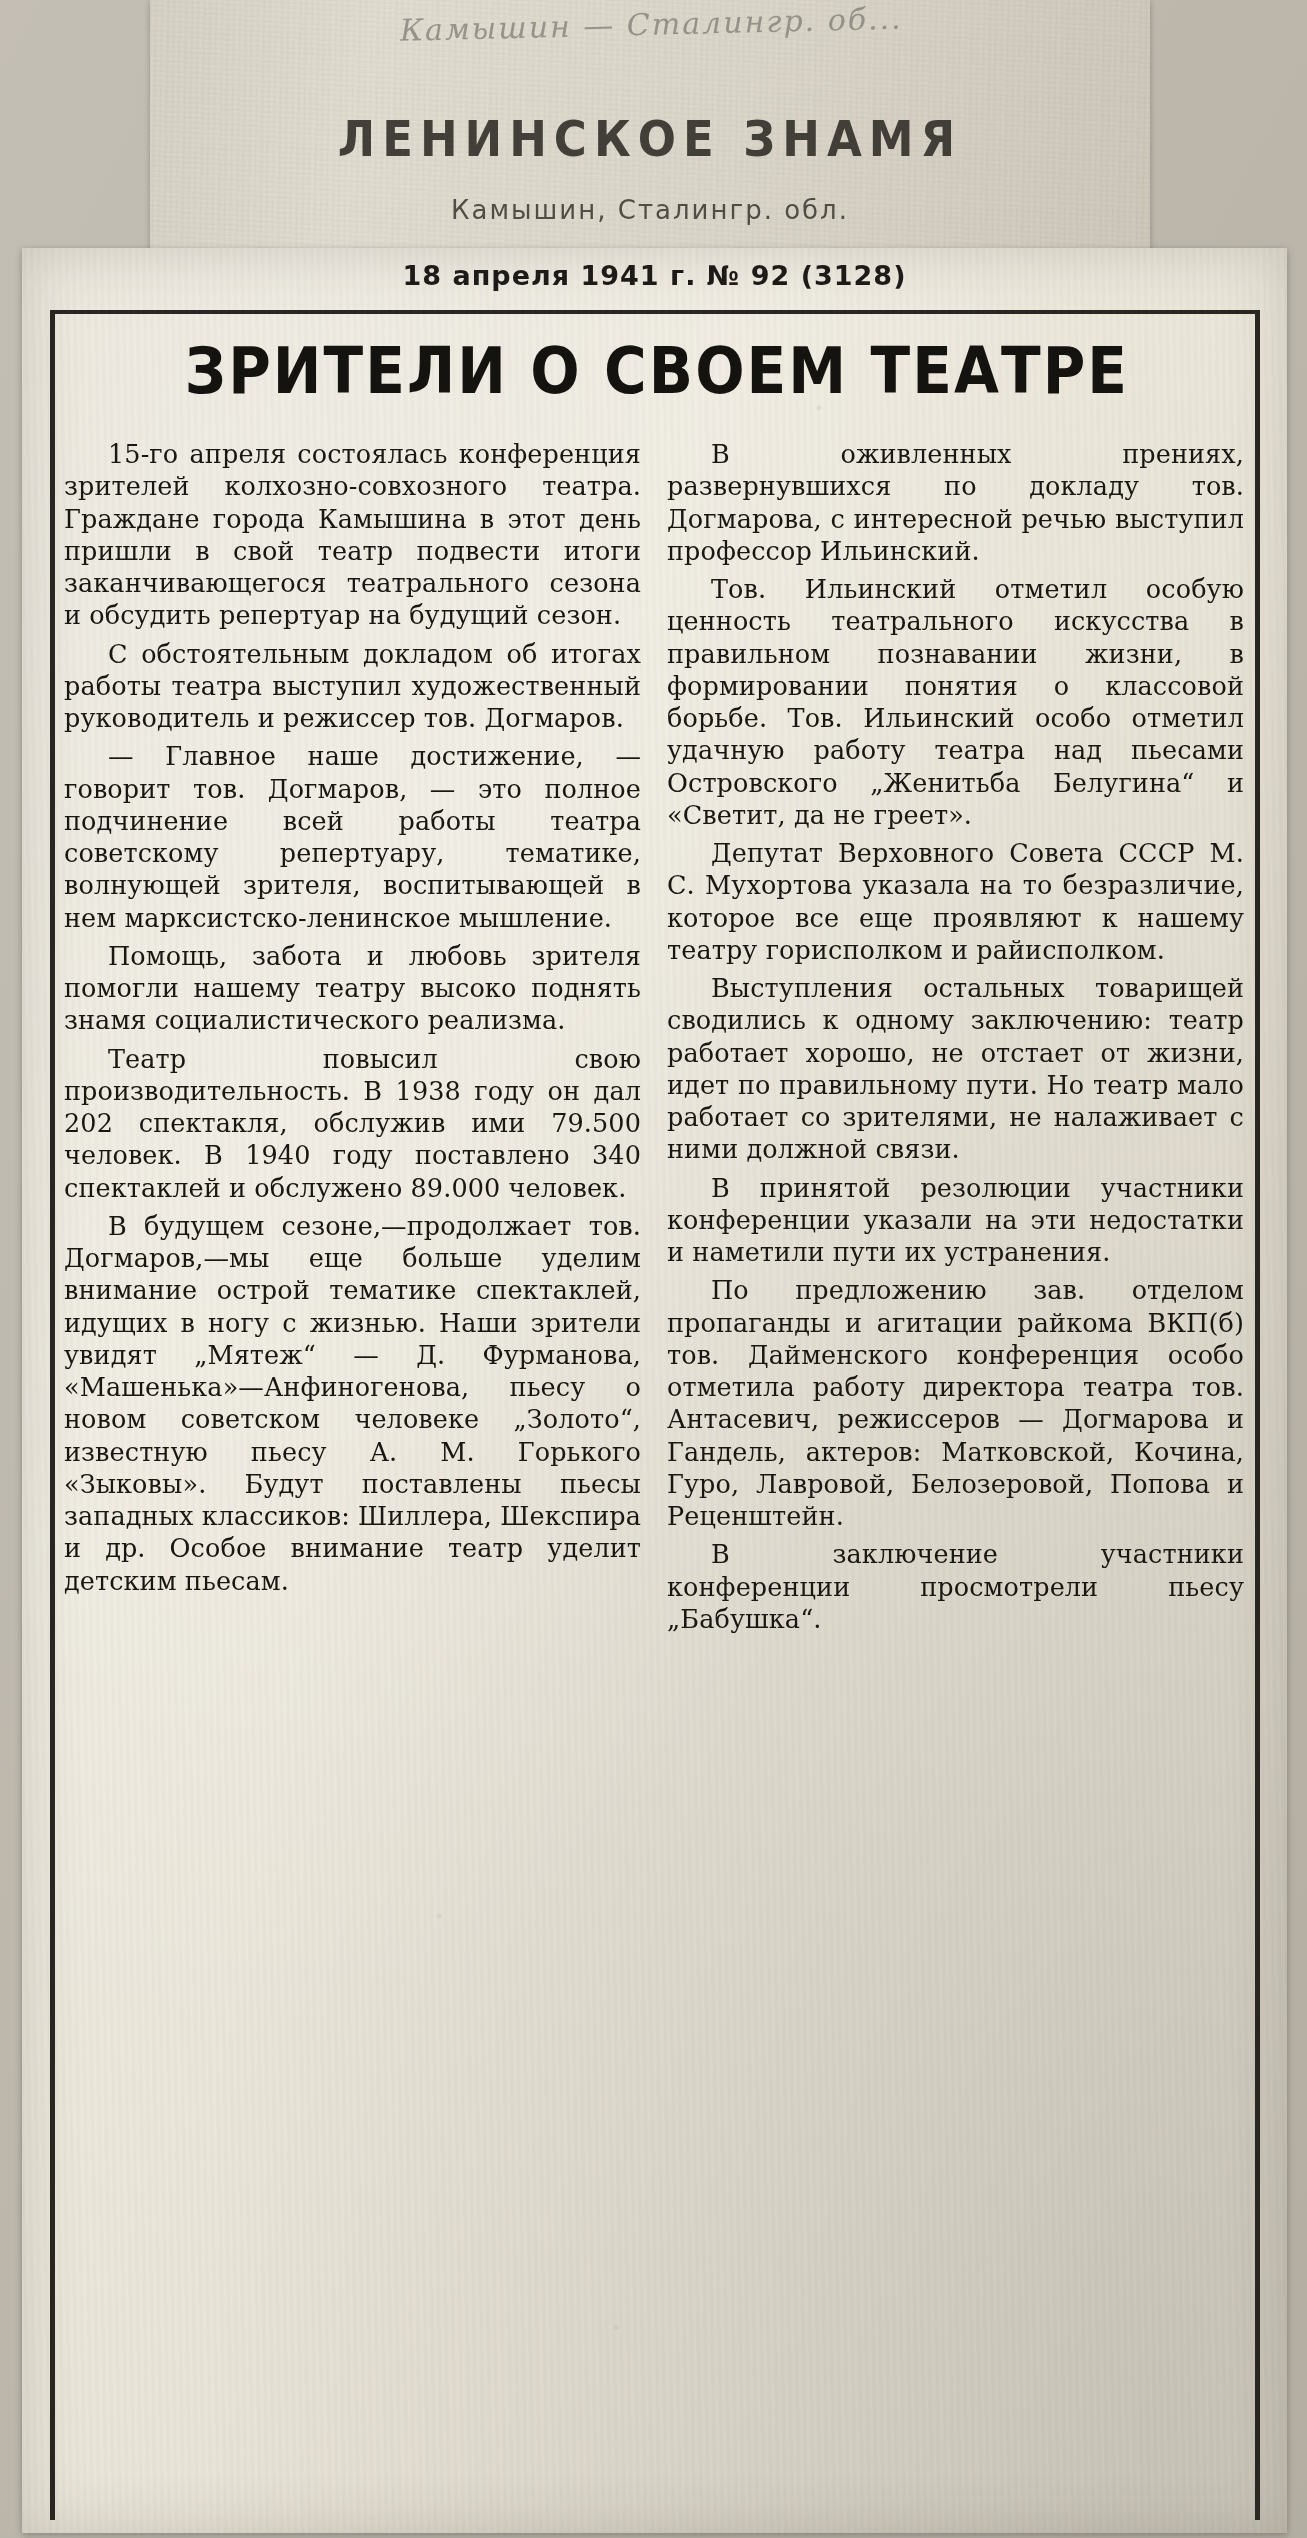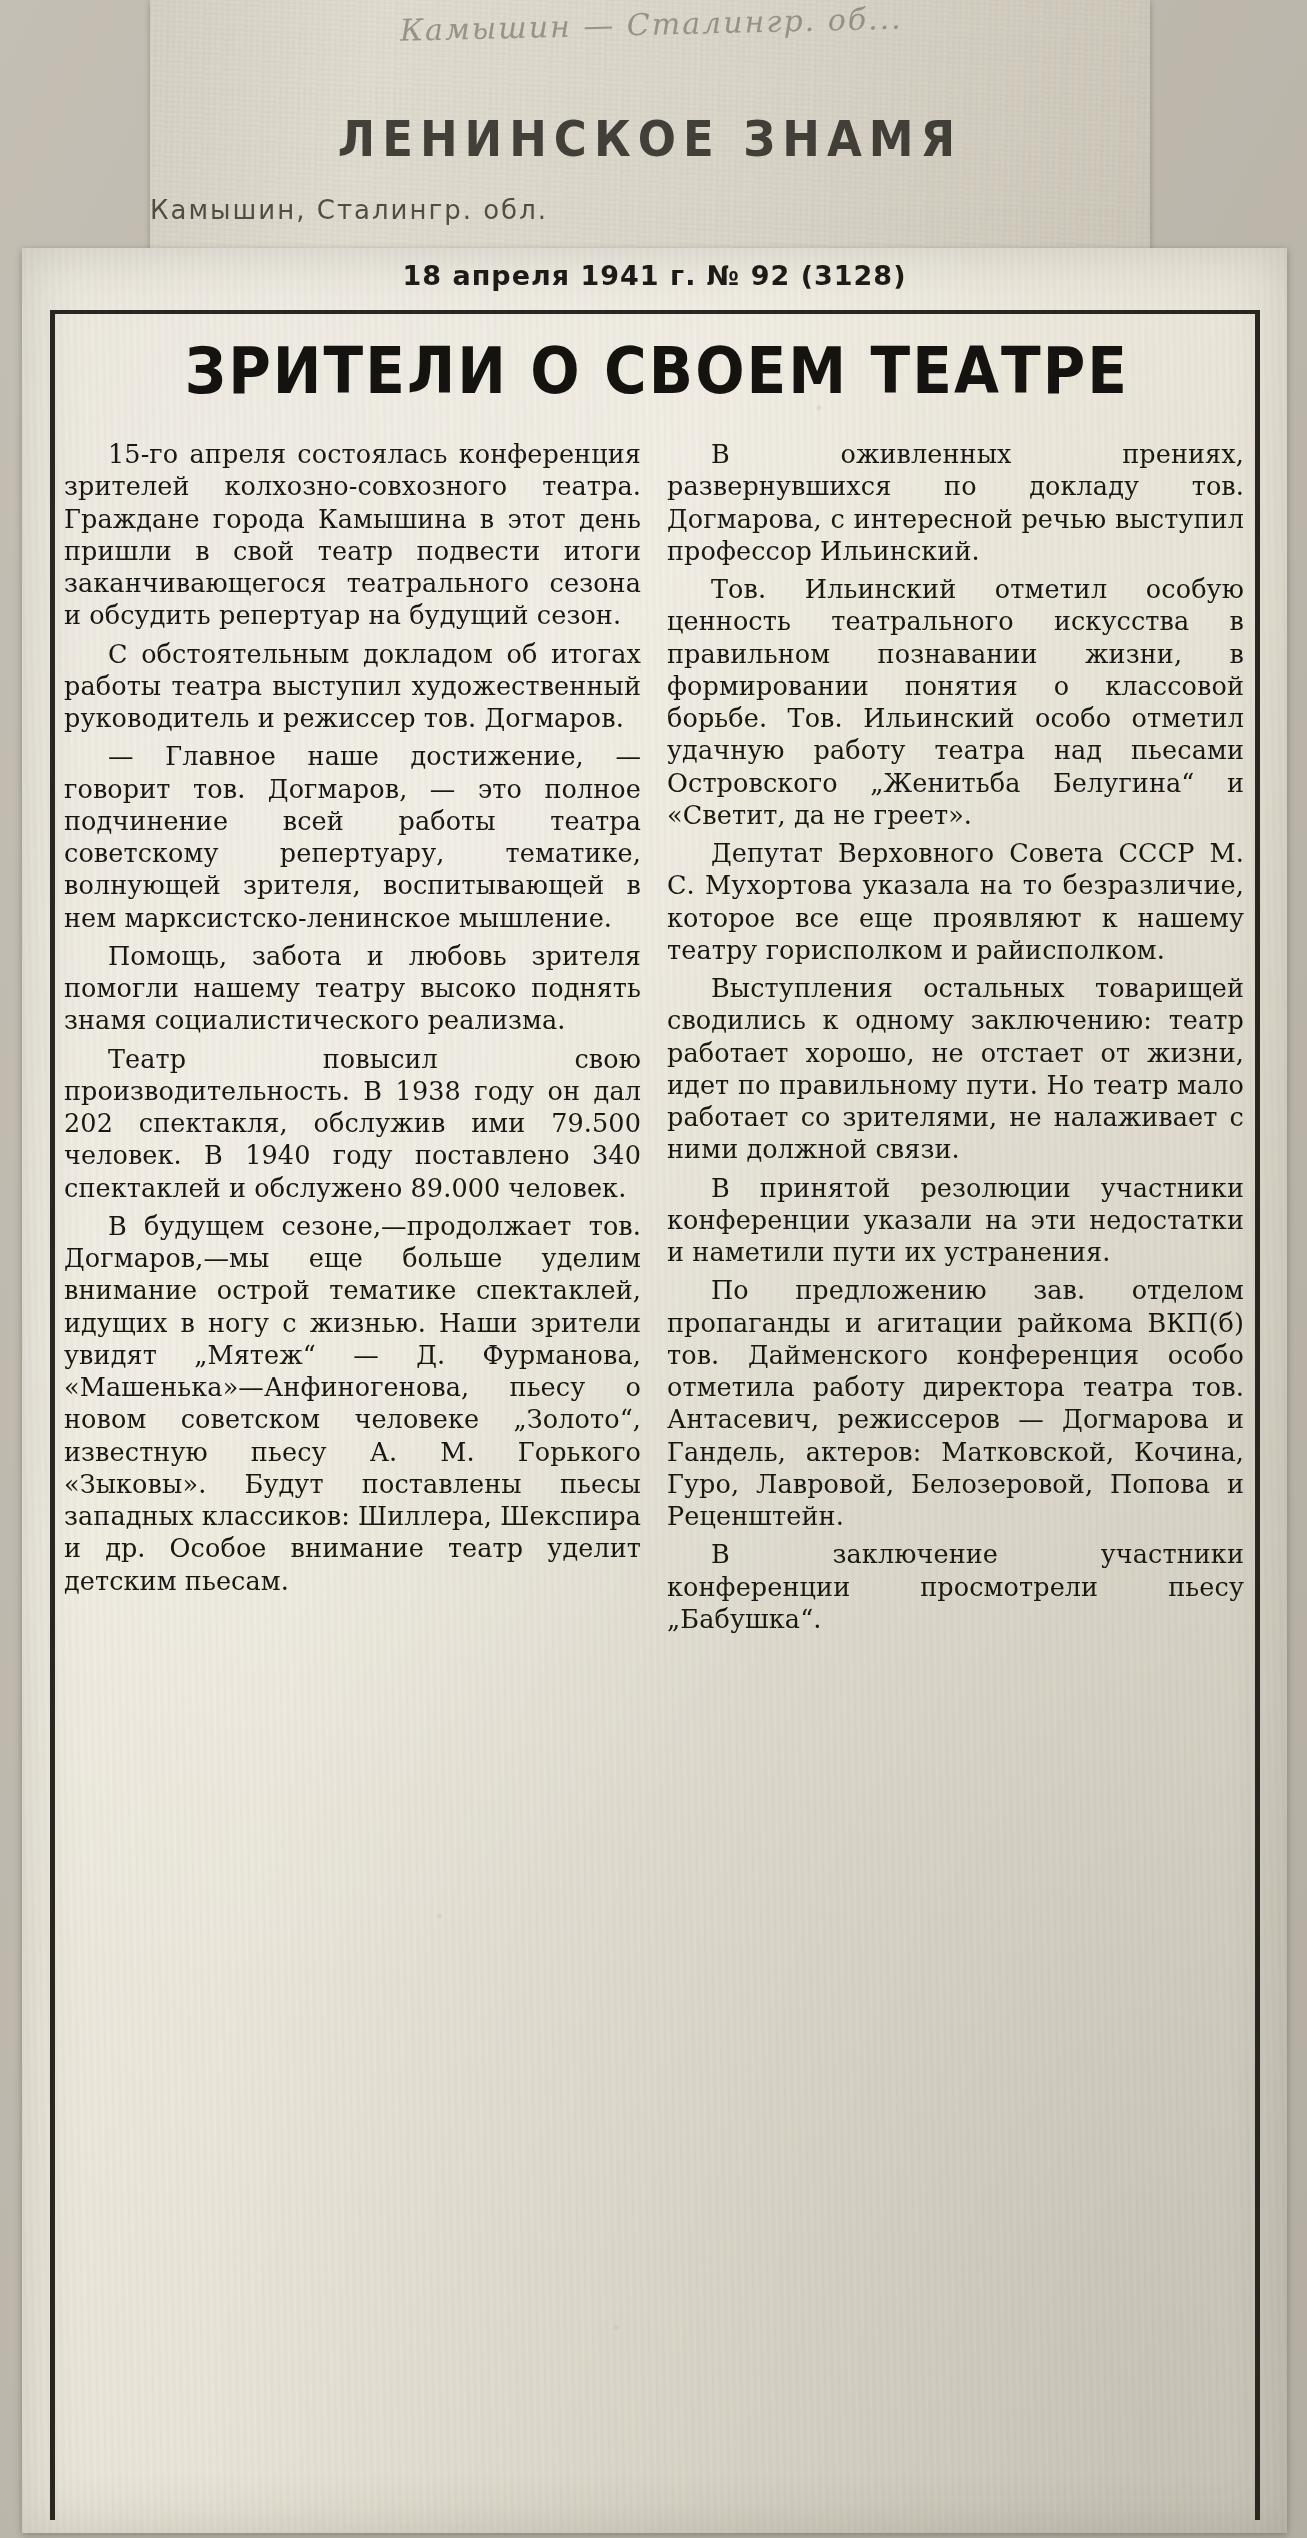--- a/index.html
+++ b/index.html
@@ -69,21 +69,21 @@
     letter-spacing: 7px;
     color: #2e2b26;
     transform: scale(1, 1.12);
     opacity: .88;
   }
   .masthead-sub {
     position: absolute;
     left: 0;
     top: 195px;
     width: 1000px;
-    text-align: left;
+    text-align: center;
     font-family: "DejaVu Sans", sans-serif;
     font-size: 26px;
     letter-spacing: 2px;
     color: #3a362f;
     opacity: .85;
   }
   .stamp-date {
     position: absolute;
     left: 0;
     top: 300px;

